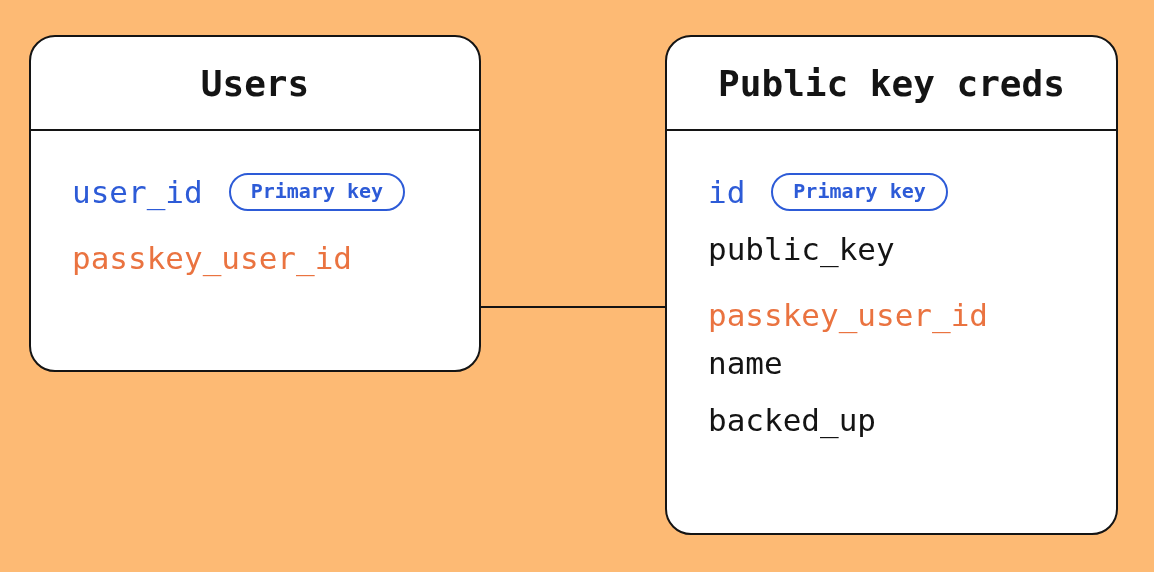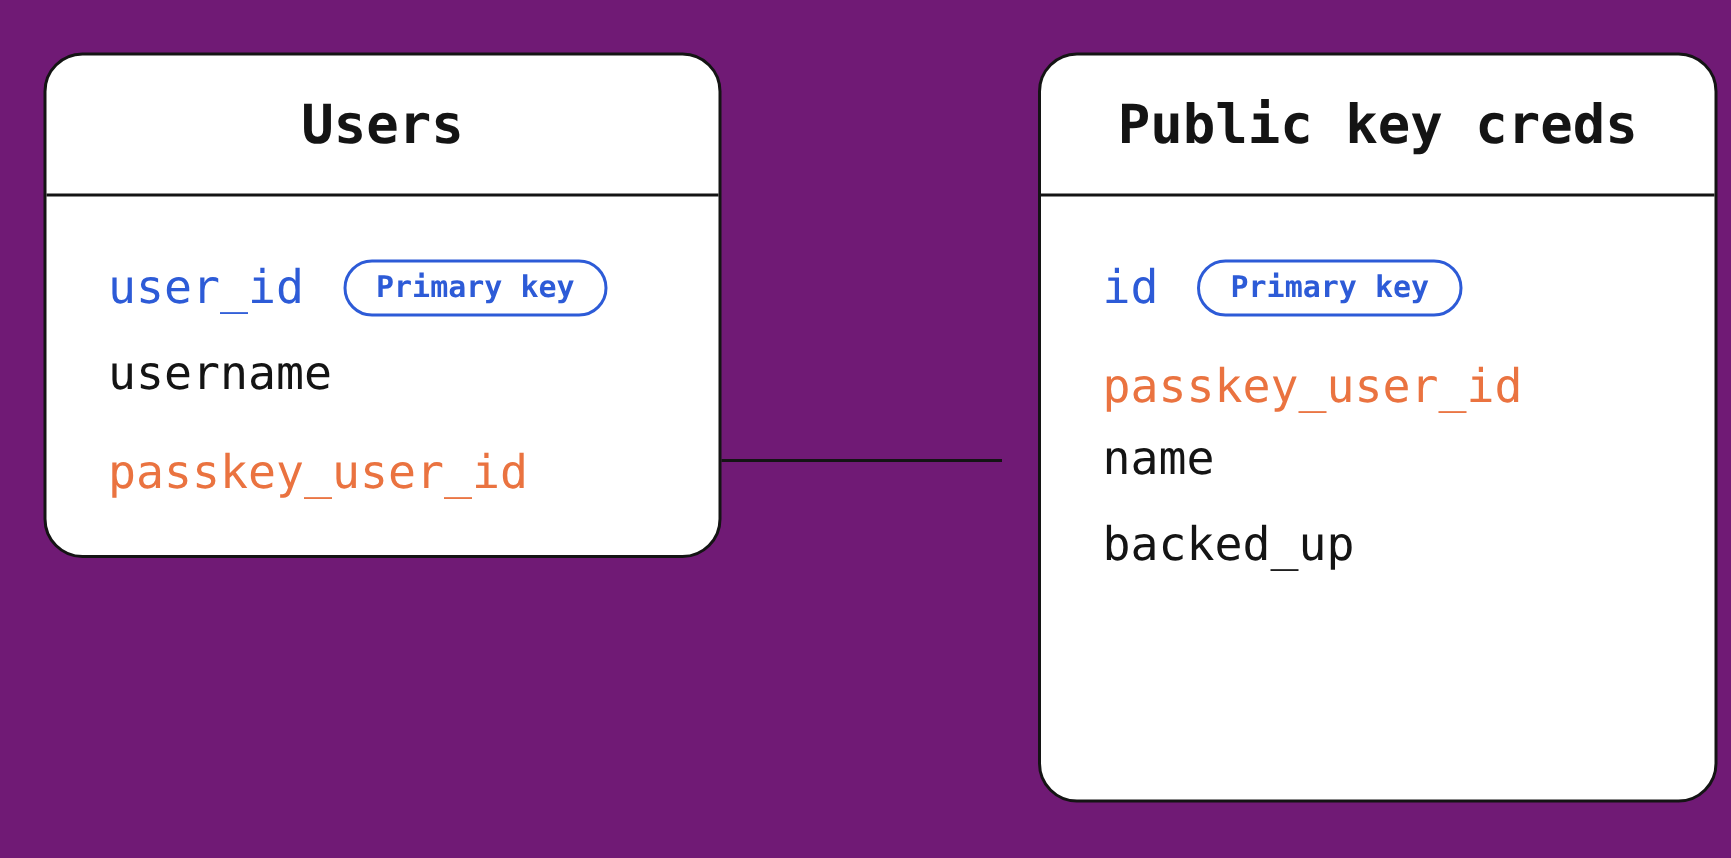--- a/index.html
+++ b/index.html
@@ -4,40 +4,40 @@
 <style>
   html, body {
     margin: 0;
     padding: 0;
     background: #ffffff;
   }
   .canvas {
     position: relative;
     width: 1154px;
     height: 572px;
-    background: #701a75;
+    background: #fdba74;
     font-family: "DejaVu Sans Mono", monospace;
     overflow: hidden;
   }
 
   .table-box {
     position: absolute;
     background: #ffffff;
     border: 2px solid #141414;
     border-radius: 26px;
     box-sizing: border-box;
   }
   #users-box {
     left: 29px;
     top: 35px;
     width: 452px;
     height: 337px;
   }
   #pkc-box {
-    left: 692px;
+    left: 665px;
     top: 35px;
     width: 453px;
     height: 500px;
   }
 
   .table-header {
     height: 92px;
     border-bottom: 2px solid #141414;
     display: flex;
     align-items: center;
@@ -96,40 +96,40 @@
   <div class="table-box" id="users-box">
     <div class="table-header">
       <span>Users</span>
     </div>
     <div class="table-body">
       <div class="field-row">
         <span class="field-name f-blue">user_id</span>
         <span class="pk-badge">Primary key</span>
       </div>
       <div class="field-row">
-        <span class="field-name">username</span>
-      </div>
-      <div class="field-row">
         <span class="field-name f-orange">passkey_user_id</span>
       </div>
     </div>
   </div>
 
   <div class="connector"></div>
 
   <div class="table-box" id="pkc-box">
     <div class="table-header">
       <span>Public key creds</span>
     </div>
     <div class="table-body">
       <div class="field-row">
         <span class="field-name f-blue">id</span>
         <span class="pk-badge">Primary key</span>
       </div>
       <div class="field-row">
+        <span class="field-name">public_key</span>
+      </div>
+      <div class="field-row">
         <span class="field-name f-orange">passkey_user_id</span>
       </div>
       <div class="field-row">
         <span class="field-name">name</span>
       </div>
       <div class="field-row">
         <span class="field-name">backed_up</span>
       </div>
     </div>
   </div>

